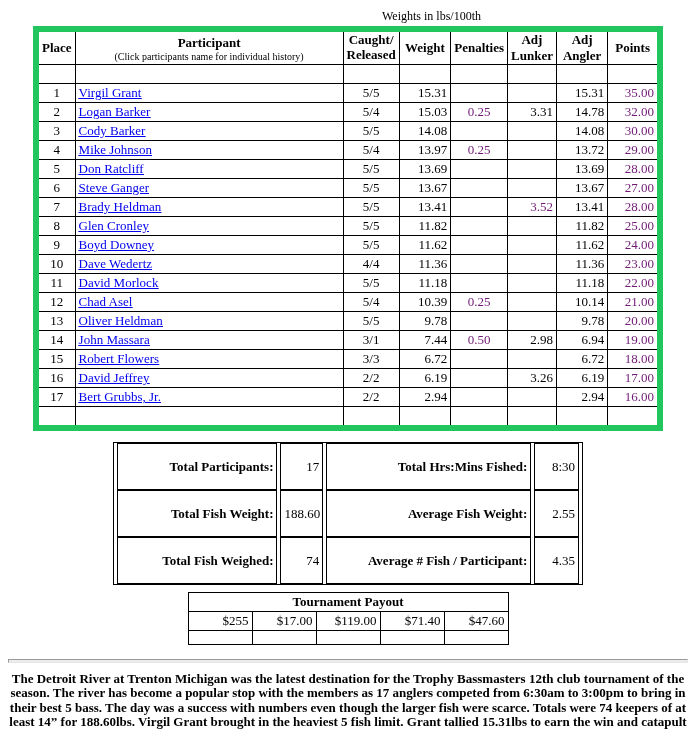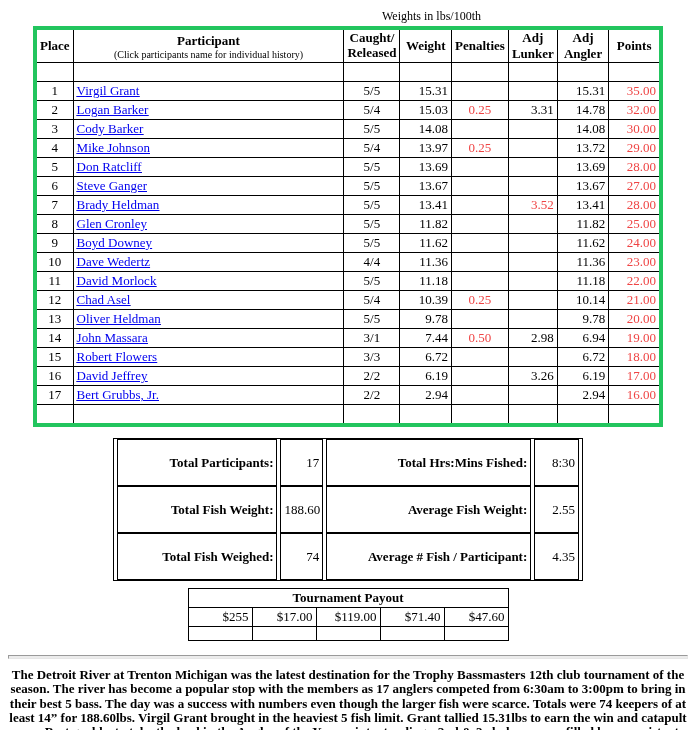--- a/index.html
+++ b/index.html
@@ -13,21 +13,21 @@
     font-size: 12px;
     width: fit-content;
     margin: 1px 0 2px 374px;
     white-space: nowrap;
   }
   
   table.results {
     width: 630px;
     margin: 0 auto;
     border-collapse: collapse;
-    border: 4px solid #22c55e;
+    border: 6px solid #22c55e;
   }
   table.results th, table.results td {
     border: 1px solid #000;
     font-size: 13px;
     padding: 0 3px;
     height: 18px;
     overflow: hidden;
   }
   table.results th { font-weight: bold; text-align: center; vertical-align: middle; }
   th.h-place, th.h-participant { text-align: left; vertical-align: top; }
@@ -46,21 +46,21 @@
   col.w-points  { width: 53px; }
   td.c-place  { text-align: center; }
   td.c-name   { text-align: left; text-decoration: underline; }
   td.c-caught { text-align: center; }
   td.c-weight { text-align: right; }
   td.c-pen    { text-align: center; }
   td.c-lunker { text-align: right; }
   td.c-adjw   { text-align: right; }
   td.c-points { text-align: right; }
   a.plink { color: #0000EE; text-decoration: underline; }
-  .blue { color: #ef4444; margin-top: 19px; }
+  .blue { color: #701a75; margin-top: 19px; }
   
   table.summary {
     border: 1px solid #000;
     border-spacing: 3px 0;
     margin: 11px auto 7px auto;
     table-layout: fixed;
     width: 470px;
   }
   table.summary td {
     border: 1px solid #000;

